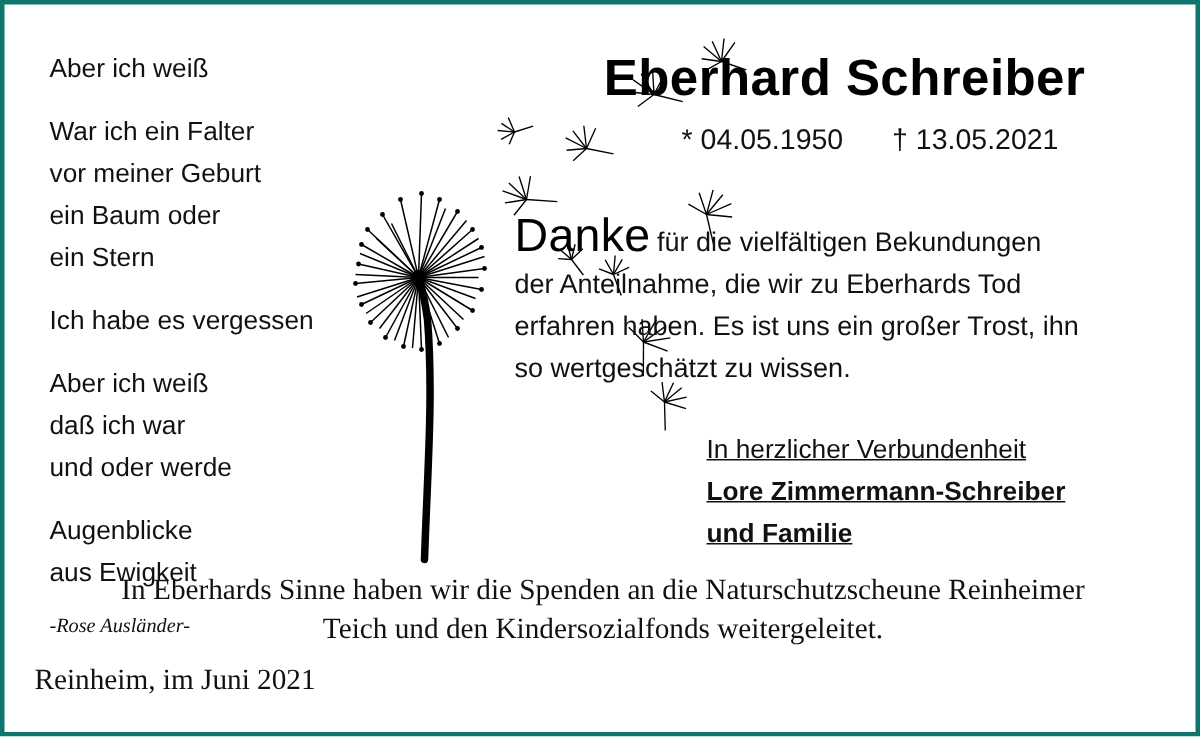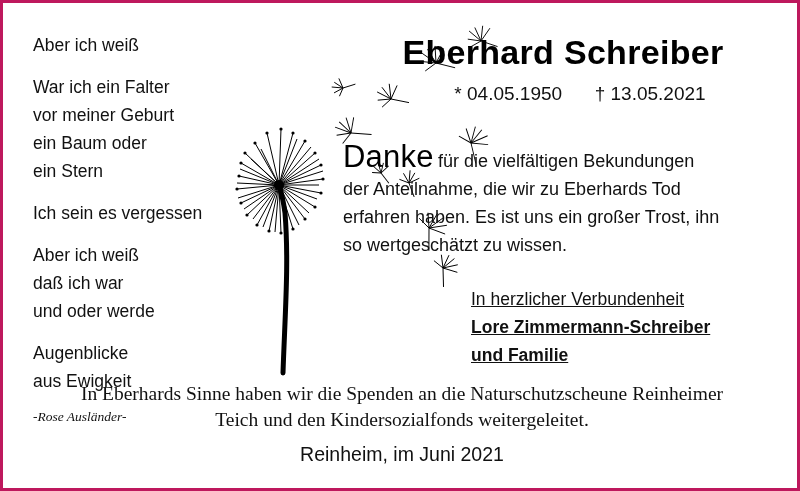--- a/index.html
+++ b/index.html
@@ -5,21 +5,21 @@
   html, body {
     margin: 0;
     padding: 0;
     background: #ffffff;
   }
   #page {
     position: relative;
     width: 800px;
     height: 491px;
     background: #ffffff;
-    border: 3px solid #be185d;
+    border: 3px solid #0f766e;
     box-sizing: border-box;
     overflow: hidden;
     font-family: "Liberation Sans", sans-serif;
     color: #111111;
   }
 
   
   .poem {
     position: absolute;
     left: 30px;
@@ -135,43 +135,43 @@
     font-family: "Liberation Serif", serif;
     font-size: 19.5px;
     line-height: 26px;
     color: #111111;
   }
   .place-date {
     position: absolute;
     left: 20px;
     top: 440px;
     width: 758px;
-    text-align: center;
-    font-family: Liberation Sans, sans-serif;
+    text-align: left;
+    font-family: Liberation Serif, serif;
     font-size: 19.5px;
     color: #111111;
   }
 </style>
 </head>
 <body>
 
 <div id="page">
 
   <div class="poem">
     <div class="poem-stanza">
       <div class="poem-line">Aber ich weiß</div>
     </div>
     <div class="poem-stanza">
       <div class="poem-line">War ich ein Falter</div>
       <div class="poem-line">vor meiner Geburt</div>
       <div class="poem-line">ein Baum oder</div>
       <div class="poem-line">ein Stern</div>
     </div>
     <div class="poem-stanza">
-      <div class="poem-line">Ich sein es vergessen</div>
+      <div class="poem-line">Ich habe es vergessen</div>
     </div>
     <div class="poem-stanza">
       <div class="poem-line">Aber ich weiß</div>
       <div class="poem-line">daß ich war</div>
       <div class="poem-line">und oder werde</div>
     </div>
     <div class="poem-stanza">
       <div class="poem-line">Augenblicke</div>
       <div class="poem-line">aus Ewigkeit</div>
     </div>

